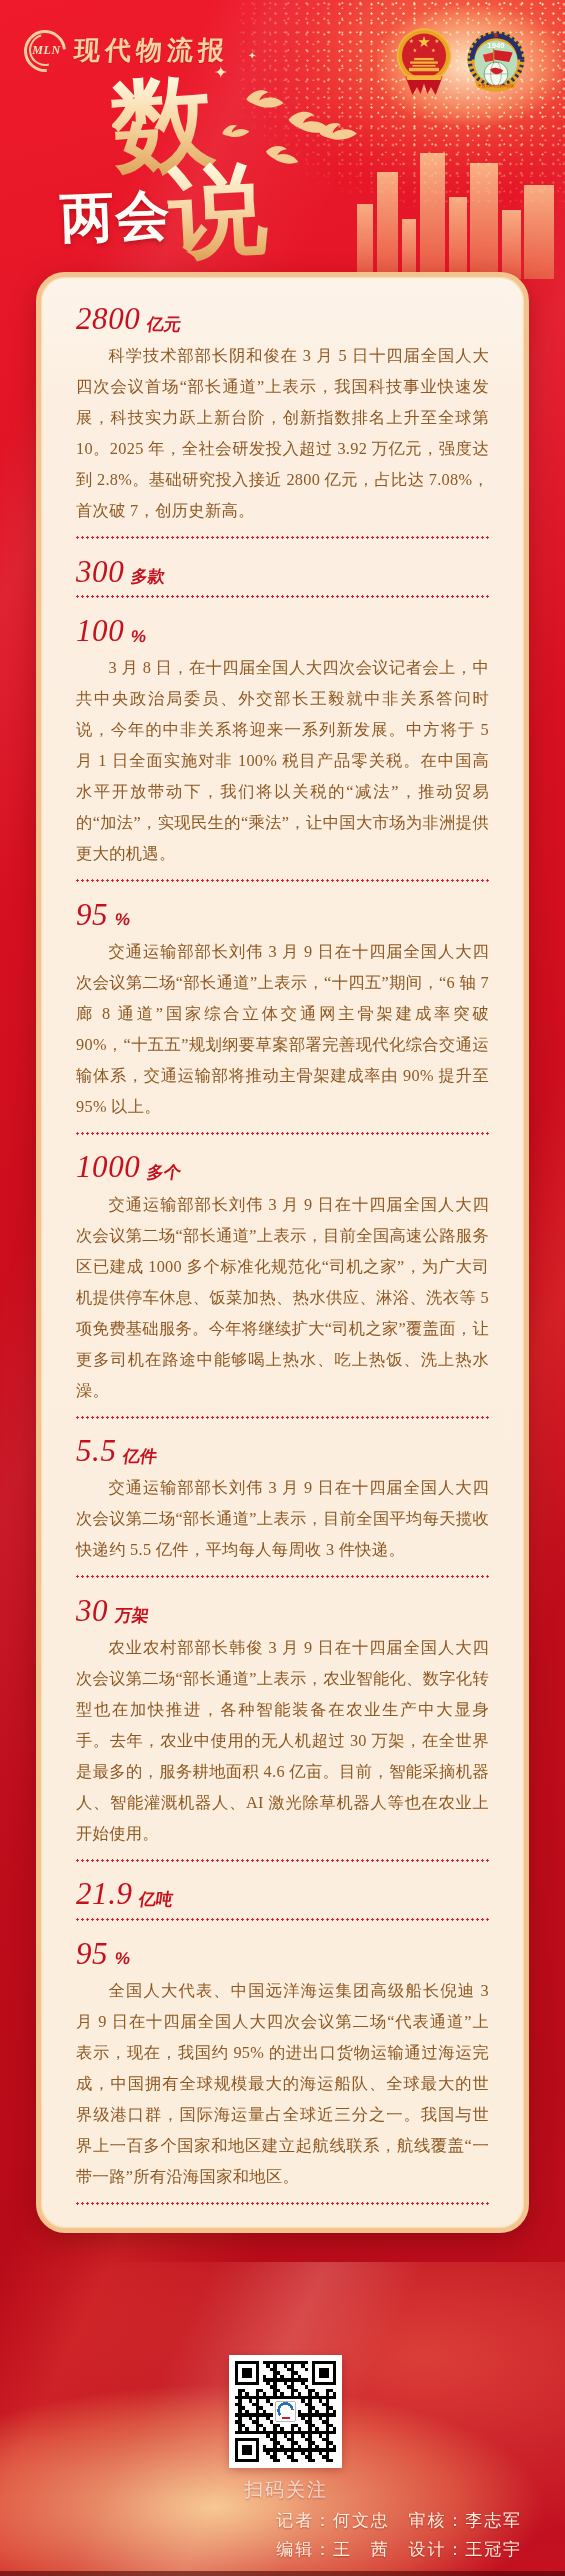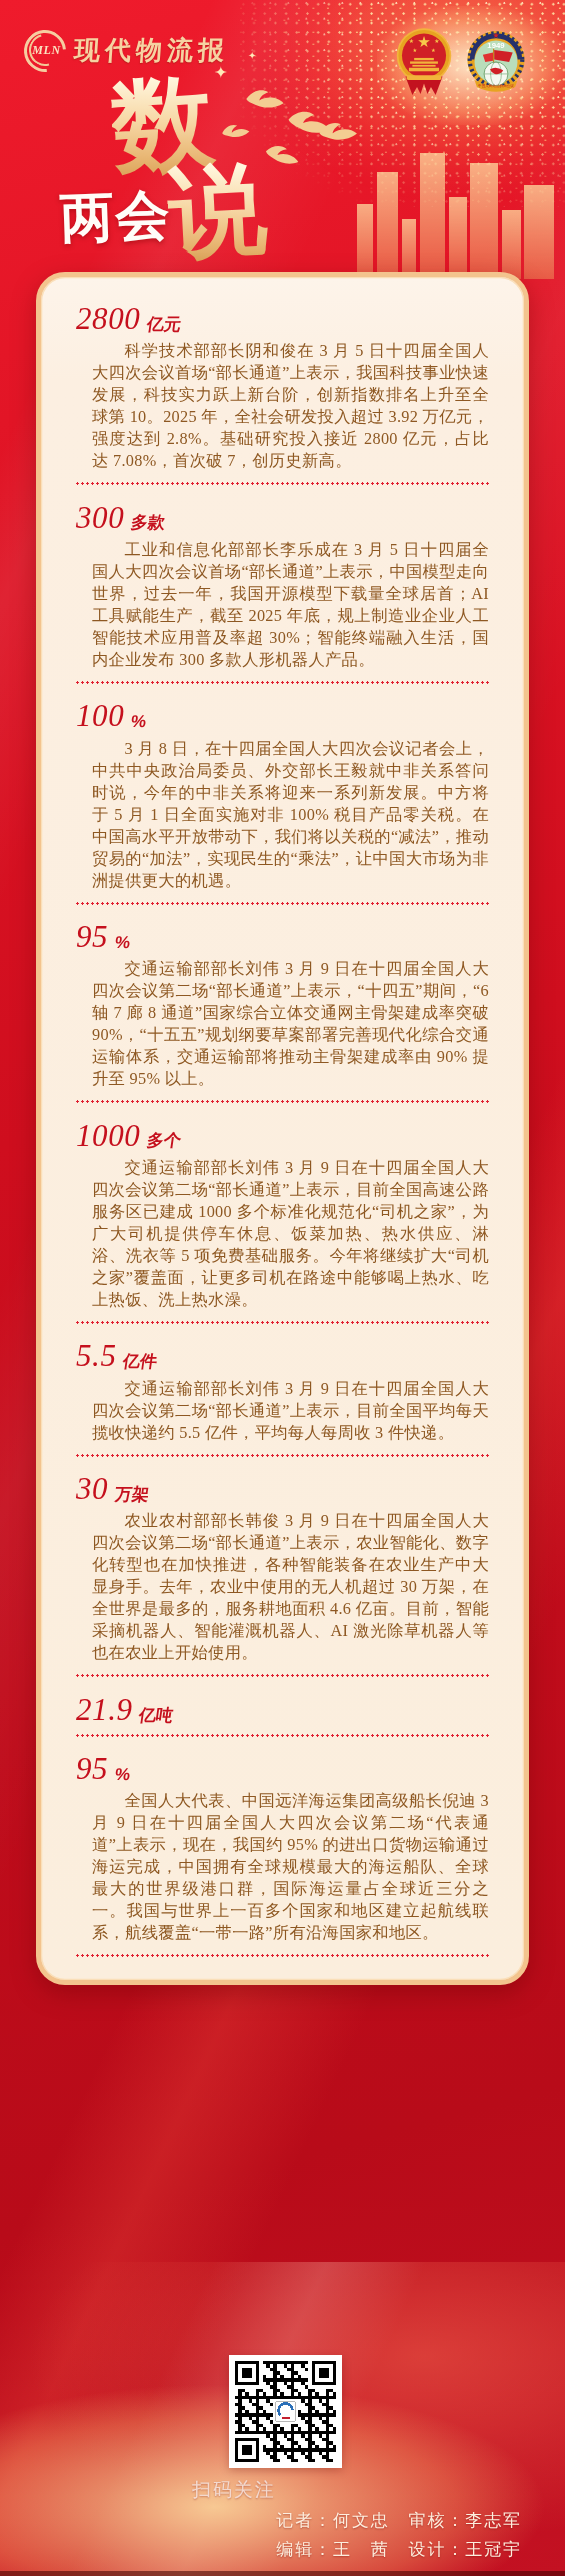--- a/index.html
+++ b/index.html
@@ -60,35 +60,35 @@
   
   .card{position:absolute;left:36px;top:272px;width:493px;z-index:4;box-sizing:border-box;
     background:linear-gradient(180deg,#fdf4ea 0%,#fcefe1 6%,#fbeedd 100%);
     border:5.7px solid #f3c48e;border-radius:29px;
     box-shadow:0 0 0 1.3px #fadfb9 inset,0 8.8px 25px rgba(100,0,0,.35);
     padding:26px 35px 19px 35px;}
   .stat-head{display:flex;align-items:flex-end;margin:0 0 6.3px 0;}
   .stat-number{font-size:31px;line-height:1;font-weight:normal;font-style:italic;color:#c5101d;letter-spacing:0.6px;}
   .stat-unit{font-size:17px;line-height:1;font-weight:bold;color:#c5101d;margin-left:6.3px;margin-bottom:1.3px;
     transform:skewX(-8deg);font-family:"Liberation Sans","DejaVu Sans",sans-serif;}
-  .stat-body{margin:0 0 10px 16px;font-size:16.3px;line-height:22px;color:#8e5822;
+  .stat-body{margin:0 0 10px 0;font-size:16.3px;line-height:31px;color:#8e5822;
     text-align:justify;text-indent:2em;letter-spacing:0.3px;}
   .divider{height:3.1px;margin:8.8px 0 16.3px 0;
     background-image:radial-gradient(circle at 1.6px 1.6px,#e02030 1.1px,transparent 1.3px);
     background-size:5px 3.1px;background-repeat:repeat-x;}
   section:last-child .divider{margin-bottom:3.8px;}
   
   .footer-glow{position:absolute;left:0;top:2262px;width:565px;height:314px;z-index:1;pointer-events:none;
     background:
       radial-gradient(440px 163px at 38% 78%,rgba(255,225,160,.85),rgba(255,180,110,.35) 55%,transparent 75%),
       radial-gradient(565px 264px at 75% 30%,rgba(255,120,90,.45),transparent 70%),
       linear-gradient(115deg,transparent 30%,rgba(255,255,255,.18) 46%,transparent 60%);}
   .qr-wrap{position:absolute;left:229px;top:2355px;width:113px;height:113px;background:#fff;z-index:4;
     display:flex;align-items:center;justify-content:center;box-shadow:0 2.5px 8.8px rgba(100,0,0,.3);}
-  .qr-caption{position:absolute;left:192px;top:2477px;width:188px;z-index:4;
+  .qr-caption{position:absolute;left:192px;top:2477px;width:188px;text-align:center;z-index:4;
     font-size:19px;color:#f3d9cf;letter-spacing:1.9px;font-family:"Liberation Sans","DejaVu Sans",sans-serif;
     text-shadow:0 0.6px 1.9px rgba(120,0,0,.35);}
   .credits{position:absolute;right:43px;top:2506px;z-index:4;text-align:right;
     font-family:"Liberation Sans","DejaVu Sans",sans-serif;margin-left:18px;}
   .credits div{font-size:17px;line-height:29px;color:#fdeede;letter-spacing:1.9px;
     text-shadow:0 0.6px 1.9px rgba(110,0,0,.4);}
   .bottom-edge{position:absolute;left:0;bottom:0;width:565px;height:5px;background:rgba(60,0,0,.55);z-index:5;}
 </style>
 </head>
 <body>
@@ -188,21 +188,20 @@
     </div>
     <p class="stat-body">科学技术部部长阴和俊在 3 月 5 日十四届全国人大四次会议首场“部长通道”上表示，我国科技事业快速发展，科技实力跃上新台阶，创新指数排名上升至全球第 10。2025 年，全社会研发投入超过 3.92 万亿元，强度达到 2.8%。基础研究投入接近 2800 亿元，占比达 7.08%，首次破 7，创历史新高。</p>
     <div class="divider"></div>
   </section>
 
   <section>
     <div class="stat-head">
       <span class="stat-number">300</span>
       <span class="stat-unit">多款</span>
     </div>
-    <p class="stat-body">工业和信息化部部长李乐成在 3 月 5 日十四届全国人大四次会议首场“部长通道”上表示，中国模型走向世界，过去一年，我国开源模型下载量全球居首；AI 工具赋能生产，截至 2025 年底，规上制造业企业人工智能技术应用普及率超 30%；智能终端融入生活，国内企业发布 300 多款人形机器人产品。</p>
     <div class="divider"></div>
   </section>
 
   <section>
     <div class="stat-head">
       <span class="stat-number">100</span>
       <span class="stat-unit">%</span>
     </div>
     <p class="stat-body">3 月 8 日，在十四届全国人大四次会议记者会上，中共中央政治局委员、外交部长王毅就中非关系答问时说，今年的中非关系将迎来一系列新发展。中方将于 5 月 1 日全面实施对非 100% 税目产品零关税。在中国高水平开放带动下，我们将以关税的“减法”，推动贸易的“加法”，实现民生的“乘法”，让中国大市场为非洲提供更大的机遇。</p>
     <div class="divider"></div>

